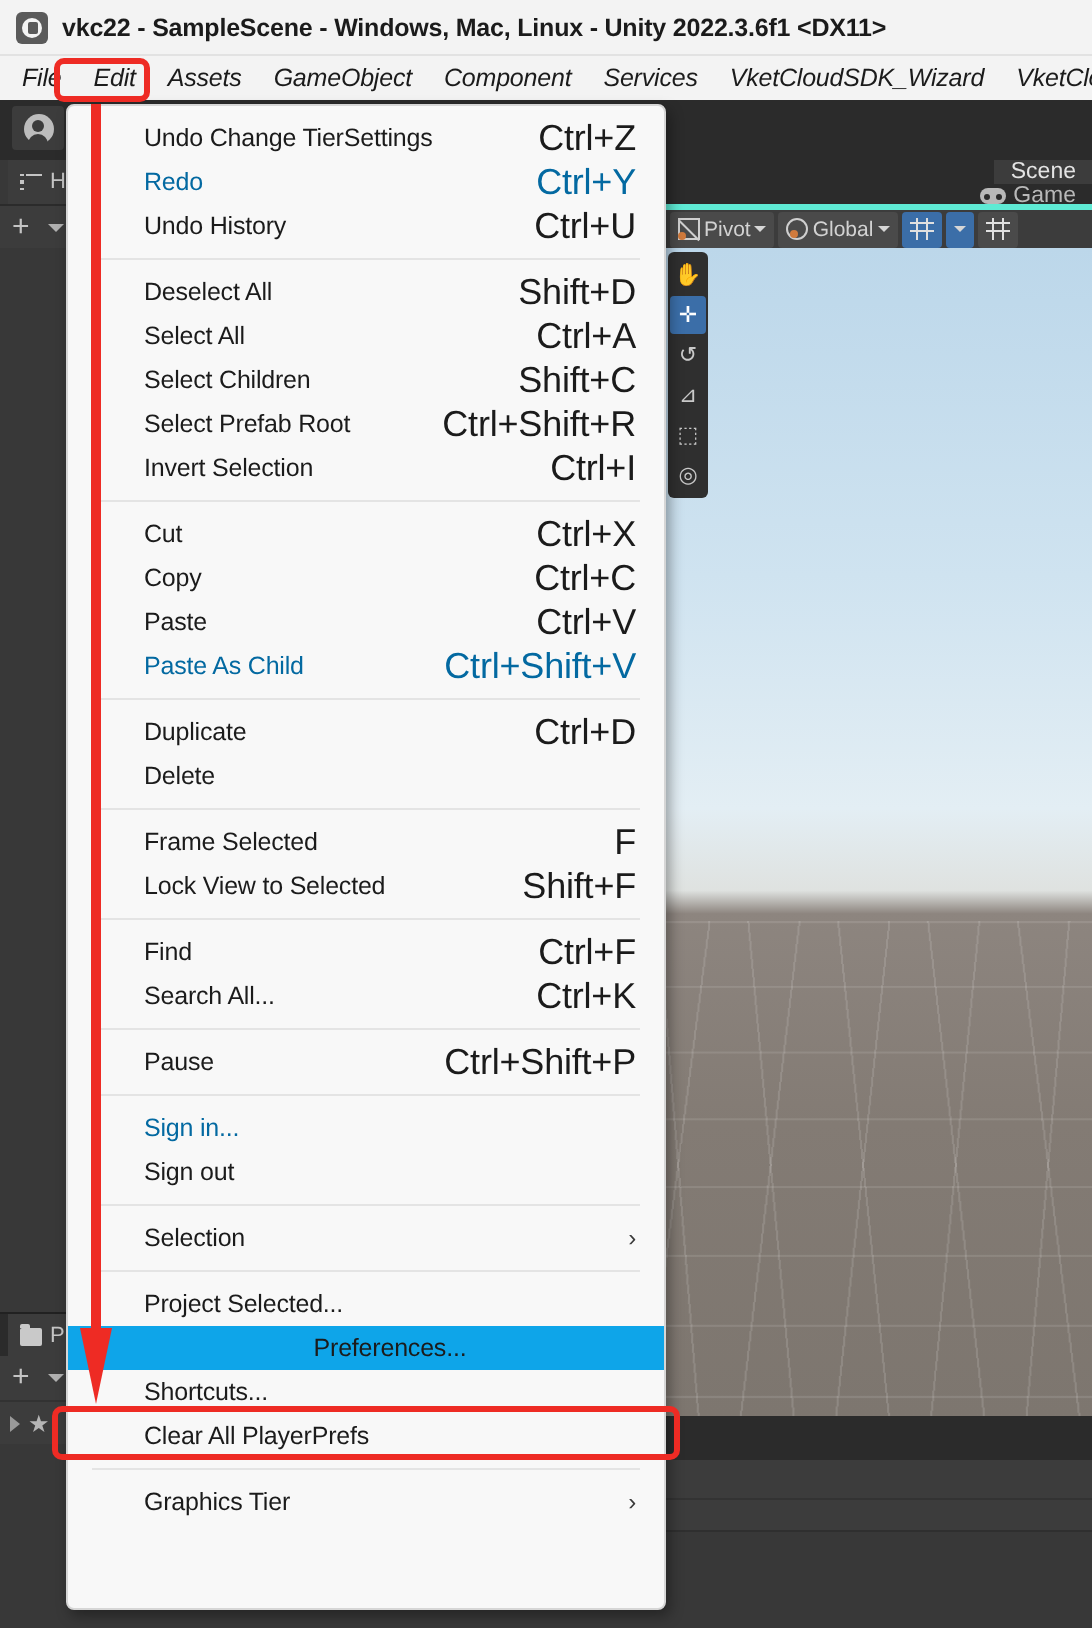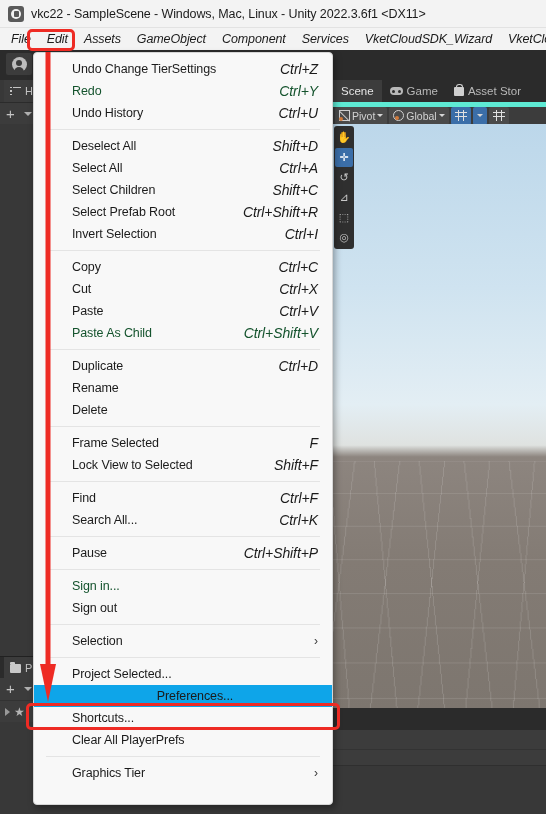--- a/index.html
+++ b/index.html
@@ -27,20 +27,21 @@
     background: #f3f3f3;
   }
   .title-icon::before {
     content: ""; position: absolute; left: 5.5px; top: 5px;
     width: 5px; height: 6px; background: #5a5a5a; border-radius: 1px;
     z-index: 2;
   }
   .title-text {
     font-size: 12.5px; color: #1b1b1b; white-space: nowrap;
     letter-spacing: -0.1px;
+    font-weight: bold;
   }
 
   
   .menubar {
     position: absolute; left: 0; top: 28px; width: 546px; height: 22px;
     background: #f3f3f3; display: flex; align-items: center;
     padding-left: 3px;
   }
   .menubar-item {
     font-size: 12.5px; color: #1b1b1b; padding: 2px 8px;
@@ -113,21 +114,21 @@
   }
 
   .hier-body {
     position: absolute; left: 0; top: 74px; width: 546px; bottom: 0;
     background: #383838;
   }
 
   
   .scene-tabrow {
     position: absolute; left: 333px; top: 30px; width: 213px; height: 22px;
-    background: #2b2b2b; display: flex; align-items: flex-end;
+    background: #2b2b2b; display: flex; align-items: flex-end; flex-direction: column;
   }
   .s-tab {
     height: 22px; display: flex; align-items: center; gap: 4px;
     padding: 0 8px; font-size: 11.5px; color: #b8b8b8; white-space: nowrap;
   }
   .s-tab.active { background: #3c3c3c; color: #e4e4e4; }
   .ico-game {
     width: 13px; height: 8px; background: #b8b8b8; border-radius: 4px;
     position: relative; flex: none;
   }
@@ -141,21 +142,21 @@
     position: relative; flex: none; margin-top: 1px;
   }
   .ico-store::before {
     content:""; position:absolute; left:2.5px; top:-3px; width:5px; height:4px;
     border: 1.5px solid #cfcfcf; border-bottom: none; border-radius: 3px 3px 0 0;
   }
 
   .scene-toolbar {
     position: absolute; left: 333px; top: 52px; width: 213px; height: 22px;
     background: #3c3c3c; display: flex; align-items: center; gap: 2px;
-    padding-left: 2px; border-top: 5px solid #5eead4;
+    padding-left: 2px; border-top: 3px solid #5eead4;
   }
   .st-btn {
     height: 18px; display: flex; align-items: center; gap: 2px;
     padding: 0 4px; background: #4a4a4a; border-radius: 2px;
     color: #d2d2d2; font-size: 10.5px; white-space: nowrap;
   }
   .st-btn.blue { background: #3b6ea8; }
   .ico-pivot {
     width: 11px; height: 11px; border: 1.3px solid #cfcfcf; position: relative; flex:none;
   }
@@ -265,23 +266,23 @@
     box-shadow: 2px 3px 7px rgba(0,0,0,0.35);
     border-radius: 4px;
     padding: 5px 0 5px 0;
   }
   .mi {
     position: relative; height: 22px; display: flex; align-items: center;
     padding: 0 14px 0 38px; font-size: 12.5px; color: #1b1b1b;
     letter-spacing: -0.1px; white-space: nowrap;
   }
   .mi .sc {
-    margin-left: auto; font-size: 14px; color: #1b1b1b; font-style: italic;
-  }
-  .mi.disabled, .mi.disabled .sc { color: #14532d; }
+    margin-left: auto; font-size: 18px; color: #1b1b1b;
+  }
+  .mi.disabled, .mi.disabled .sc { color: #0369a1; }
   .mi .arrow {
     margin-left: auto; font-size: 12px; color: #3a3a3a; line-height: 12px;
   }
   .sep {
     height: 1px; background: #e4e4e4; margin: 5px 12px 5px 12px;
   }
   .mi.highlighted { background: #0ea5e9; justify-content: center; }
 
   
   .hl-box {
@@ -460,45 +461,41 @@
       <span class="sc">Ctrl+Shift+R</span>
     </div>
     <div class="mi">
       <span>Invert Selection</span>
       <span class="sc">Ctrl+I</span>
     </div>
 
     <div class="sep"></div>
 
     <div class="mi">
+      <span>Cut</span>
+      <span class="sc">Ctrl+X</span>
+    </div>
+    <div class="mi">
       <span>Copy</span>
       <span class="sc">Ctrl+C</span>
-    </div>
-    <div class="mi">
-      <span>Cut</span>
-      <span class="sc">Ctrl+X</span>
     </div>
     <div class="mi">
       <span>Paste</span>
       <span class="sc">Ctrl+V</span>
     </div>
     <div class="mi disabled">
       <span>Paste As Child</span>
       <span class="sc">Ctrl+Shift+V</span>
     </div>
 
     <div class="sep"></div>
 
     <div class="mi">
       <span>Duplicate</span>
       <span class="sc">Ctrl+D</span>
-    </div>
-    <div class="mi">
-      <span>Rename</span>
-      <span class="sc"></span>
     </div>
     <div class="mi">
       <span>Delete</span>
       <span class="sc"></span>
     </div>
 
     <div class="sep"></div>
 
     <div class="mi">
       <span>Frame Selected</span>

